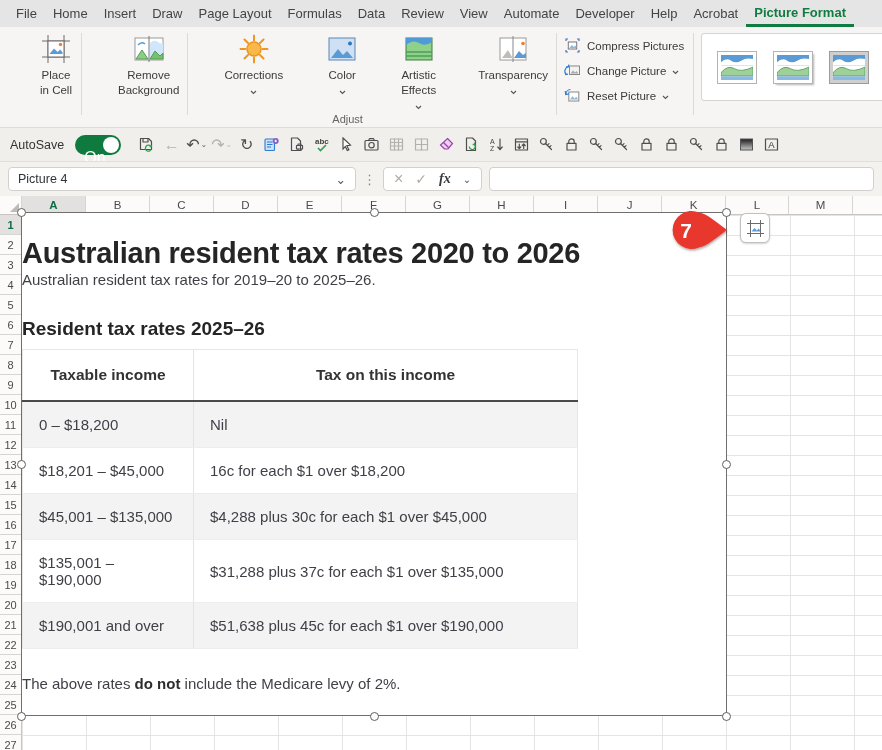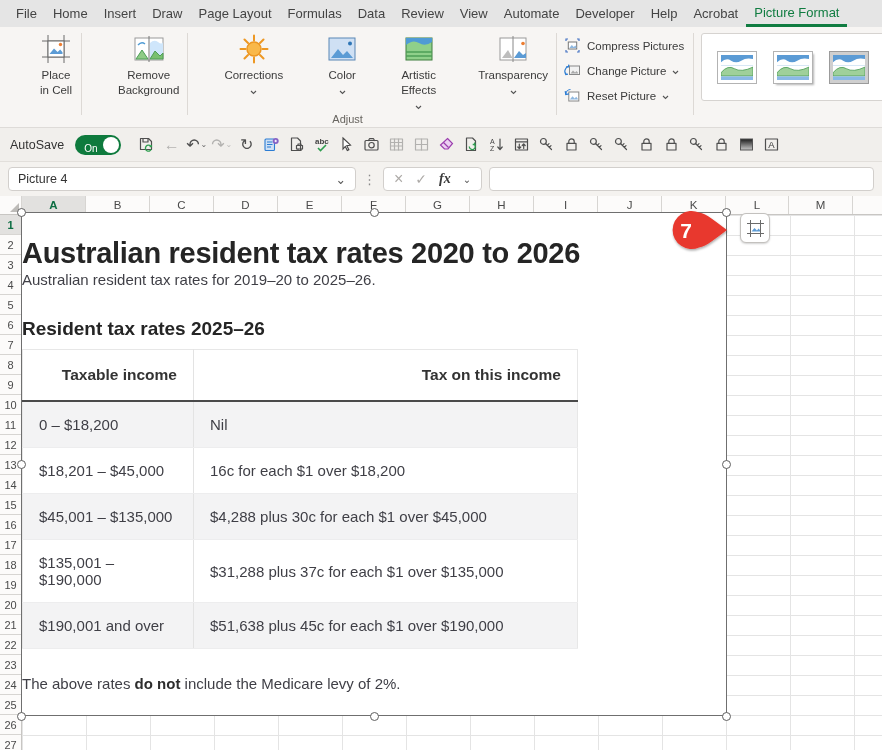--- a/index.html
+++ b/index.html
@@ -3,21 +3,21 @@
 <meta charset="utf-8">
 <style>
   * { box-sizing: border-box; margin: 0; padding: 0; }
   html,body { width:882px; height:750px; overflow:hidden; background:#fff;
     font-family:"Liberation Sans", sans-serif; }
 
   
   .menubar { height:27px; background:#e5e5e5; display:flex; align-items:stretch;
     padding-left:8px; font-size:13px; color:#444; white-space:nowrap; overflow:hidden; }
   .menutab { padding:0 8px; display:flex; align-items:center; cursor:default; }
-  .menutab.active { color:#107C41; font-weight:normal; border-bottom:3px solid #107C41; }
+  .menutab.active { color:#107C41; font-weight:bold; border-bottom:3px solid #107C41; }
 
   
   .ribbon { height:101px; background:#f7f5f3; border-bottom:1px solid #dedbd8;
     display:flex; align-items:stretch; overflow:hidden; }
   .adjust-region { position:relative; display:flex; align-items:flex-start; padding:2px 0 0 4px; }
   .styles-region { position:relative; flex:1; padding:6px 0 0 6px; }
   .grouplabel { position:absolute; bottom:2px; left:0; right:0; text-align:center;
     font-size:11px; color:#67645f; }
   .styles-region .grouplabel { left:300px; right:auto;text-align:right; }
   .vsep { width:1px; background:#ddd9d5; margin:4px 1px; height:82px; align-self:flex-start; }
@@ -38,21 +38,21 @@
   .s4 .land { border:2px solid #ececec; box-shadow:2px 2px 3px rgba(0,0,0,.4); }
   .s5 .land { box-shadow:0 6px 7px -2px rgba(120,170,225,.8); }
   .s6 .land { border-radius:4px; box-shadow:0 0 7px 3px rgba(125,180,235,.85); }
 
   
   .qat { height:34px; background:#f1efec; border-bottom:1px solid #e2dfdb;
     display:flex; align-items:center; padding:0 10px; gap:3px; overflow:hidden; }
   .autosave-label { font-size:12.5px; color:#333; margin-right:8px; }
   .toggle { width:46px; height:20px; border-radius:10px; background:#0e7a3d; position:relative;
     flex:none; margin-right:10px; }
-  .toggle .tlabel { position:absolute; left:9px; top:8px; font-size:10px; color:#fff; }
+  .toggle .tlabel { position:absolute; left:9px; top:14px; font-size:16px; color:#fff; }
   .toggle .knob { position:absolute; right:2px; top:2px; width:16px; height:16px; border-radius:50%; background:#fff; }
   .qicon { width:25px; height:26px; flex:none; display:flex; align-items:center; justify-content:center;
     color:#4f4f4f; font-size:16px; position:relative; }
   .qicon.disabled { opacity:.38; }
   .qicon .qchev { font-size:8px; margin-left:1px; color:#666; }
   .qwrap { display:flex; align-items:center; flex:none; }
 
   
   .frow { height:34px; background:#f4f2ef; display:flex; align-items:center; padding:0 8px; gap:7px; }
   .namebox { width:348px; height:24px; background:#fff; border:1px solid #d2cfcc; border-radius:4px;
@@ -83,21 +83,21 @@
     background-size:64px 20px; z-index:0; }
 
   
   .piccard { position:absolute; left:21px; top:16px; width:706px; height:504px; background:#fff;
     border:1px solid #6f6f6f; z-index:3; overflow:hidden; }
   .doc-title { margin-top:22px; font-size:29px; line-height:36px; font-weight:bold; color:#252525; letter-spacing:-0.3px; }
   .doc-sub { font-size:15px; color:#3f3f46; }
   .doc-h2 { margin-top:30px; font-size:19px; font-weight:bold; color:#252525; }
   .taxtable { margin-top:9px; width:556px; border-collapse:collapse; font-size:15px; color:#3f3f46;
     border:1px solid #e7e7e7; }
-  .taxtable th { text-align:right; font-size:15.5px; font-weight:bold; color:#333;
+  .taxtable th { text-align:center; font-size:15.5px; font-weight:bold; color:#333;
     padding:16px 16px; border-bottom:2px solid #4a4a4a; }
   .taxtable th:first-child, .taxtable td:first-child { width:171px; border-right:1px solid #e3e3e3; }
   .taxtable td { padding:14px 16px; border-bottom:1px solid #ededee; }
   .taxtable tr.alt td { background:#f3f3f4; }
   .doc-foot { margin-top:26px; font-size:15px; color:#3f3f46; }
   .doc-foot b { color:#2d2d2d; }
 
   .handle { position:absolute; width:9px; height:9px; border-radius:50%; background:#fff;
     border:1.5px solid #5f5f5f; z-index:5; }
   .callout { position:absolute; left:645px; top:13px; z-index:6; }

